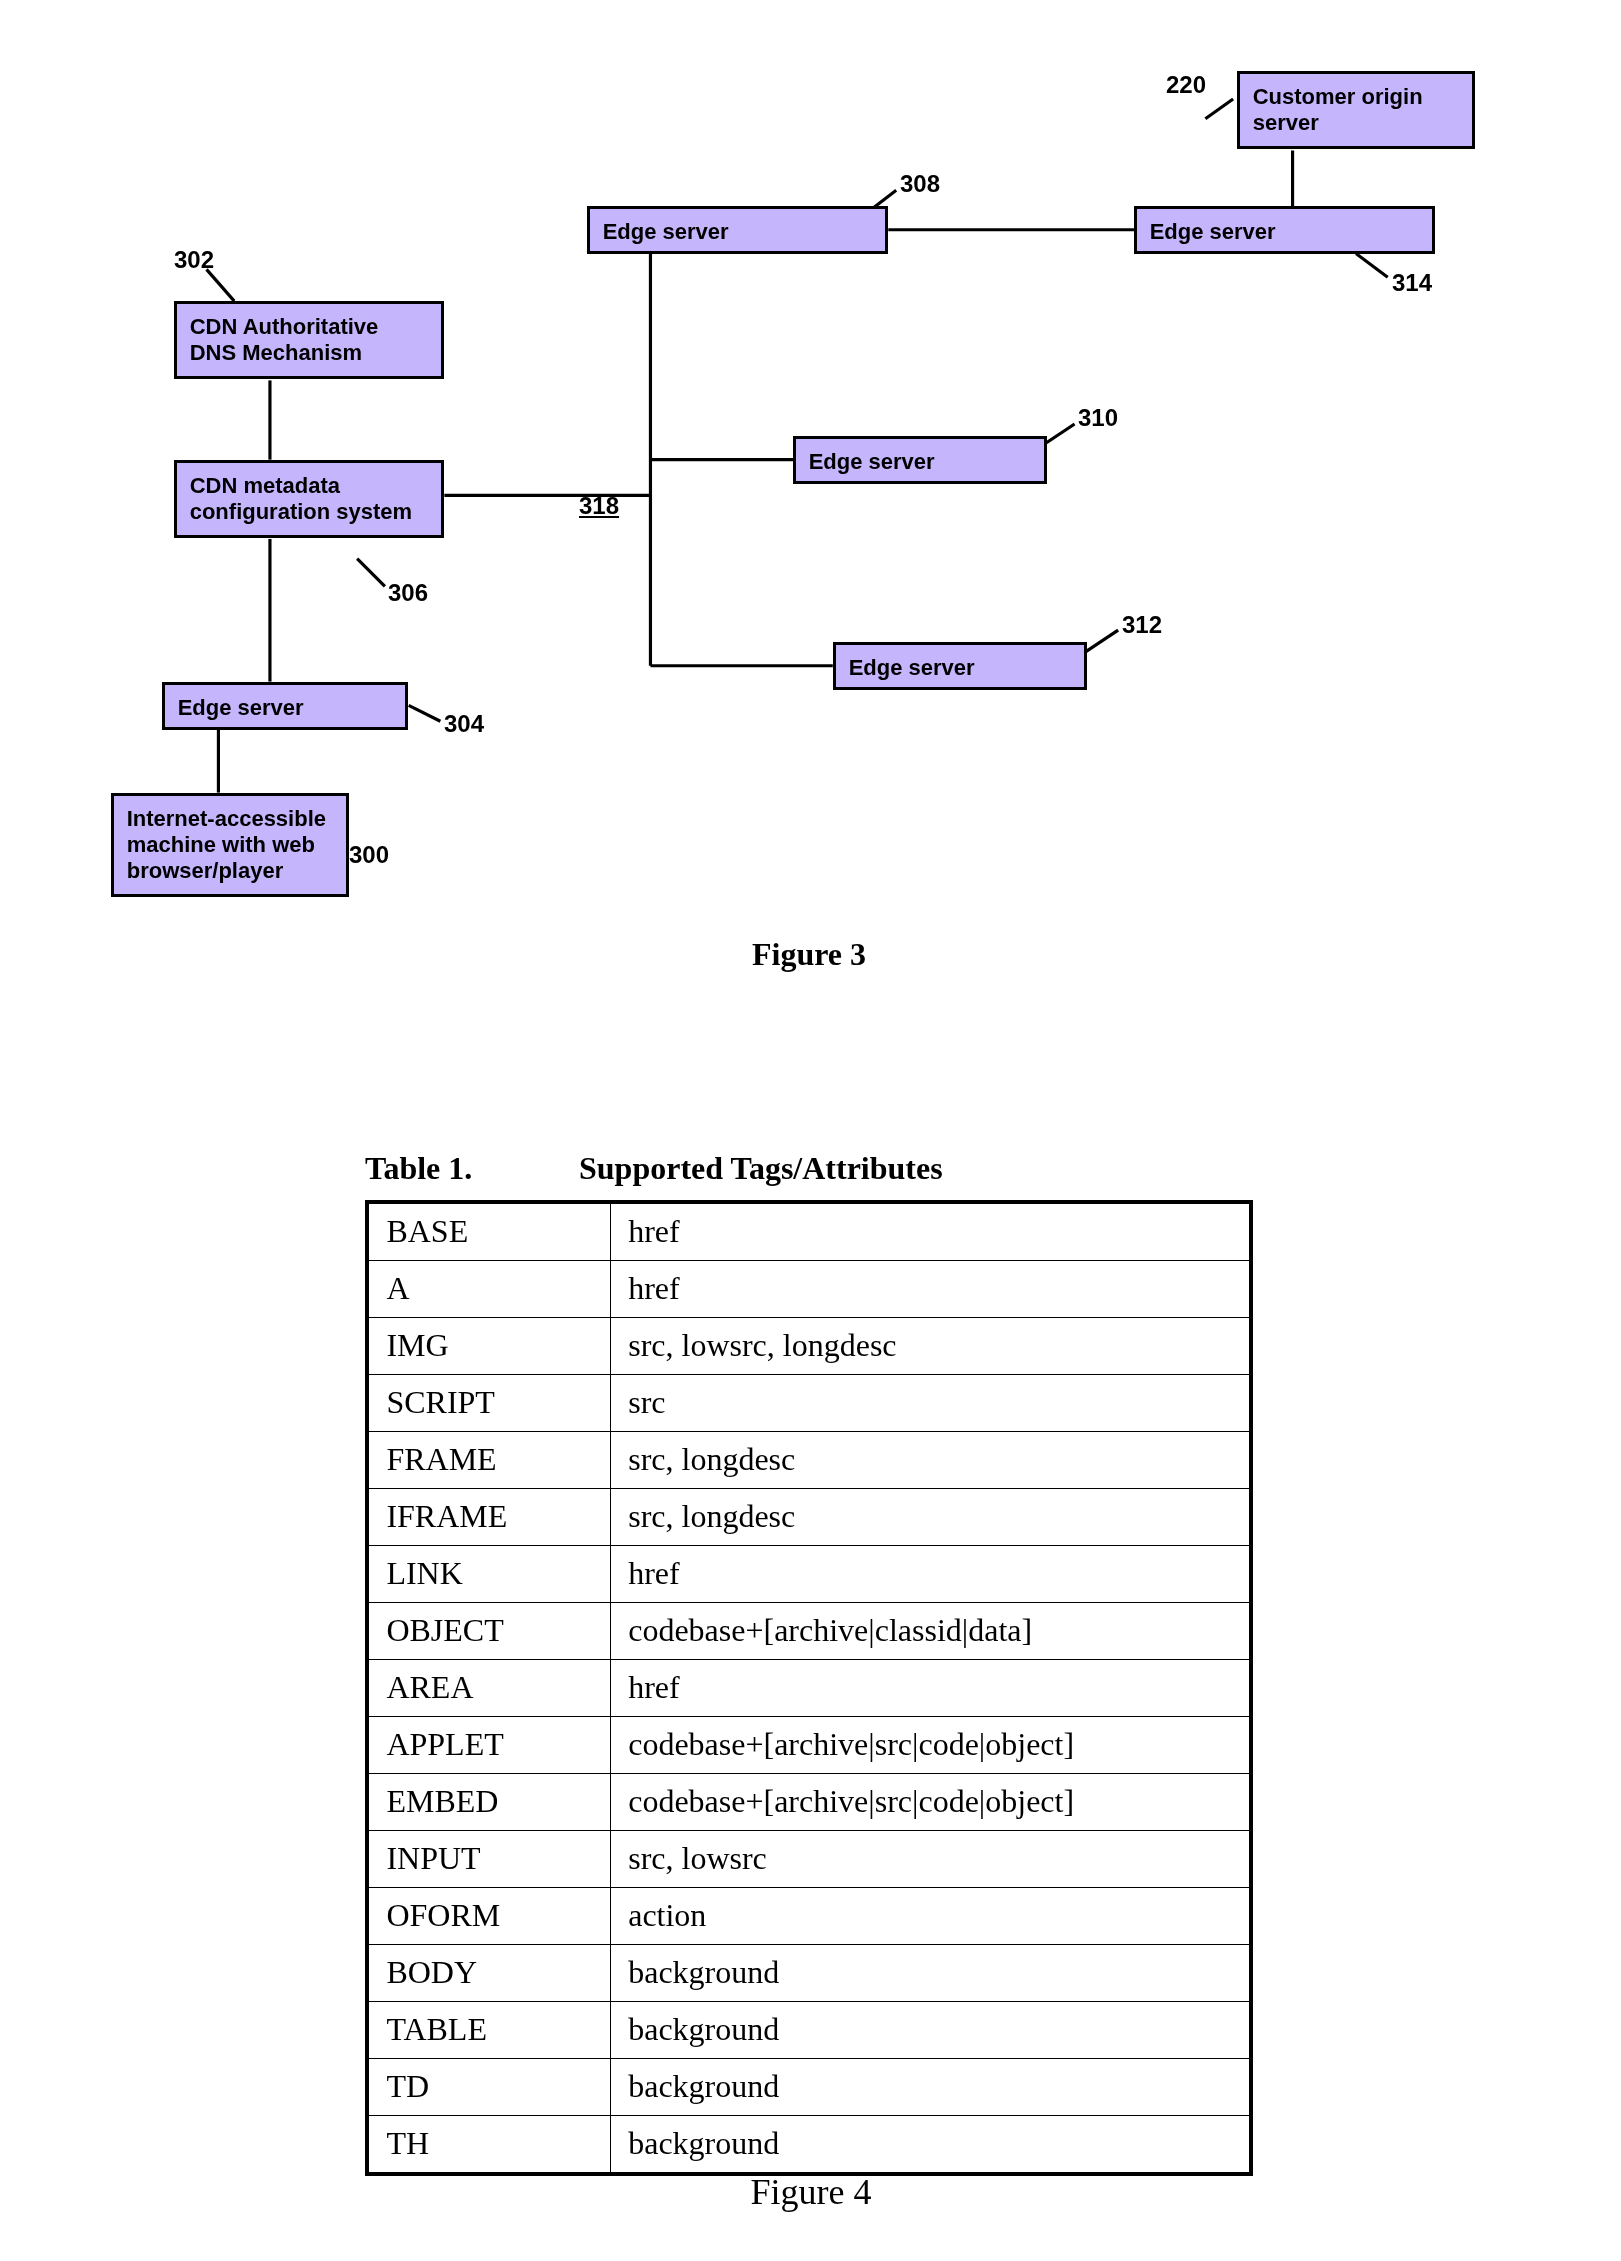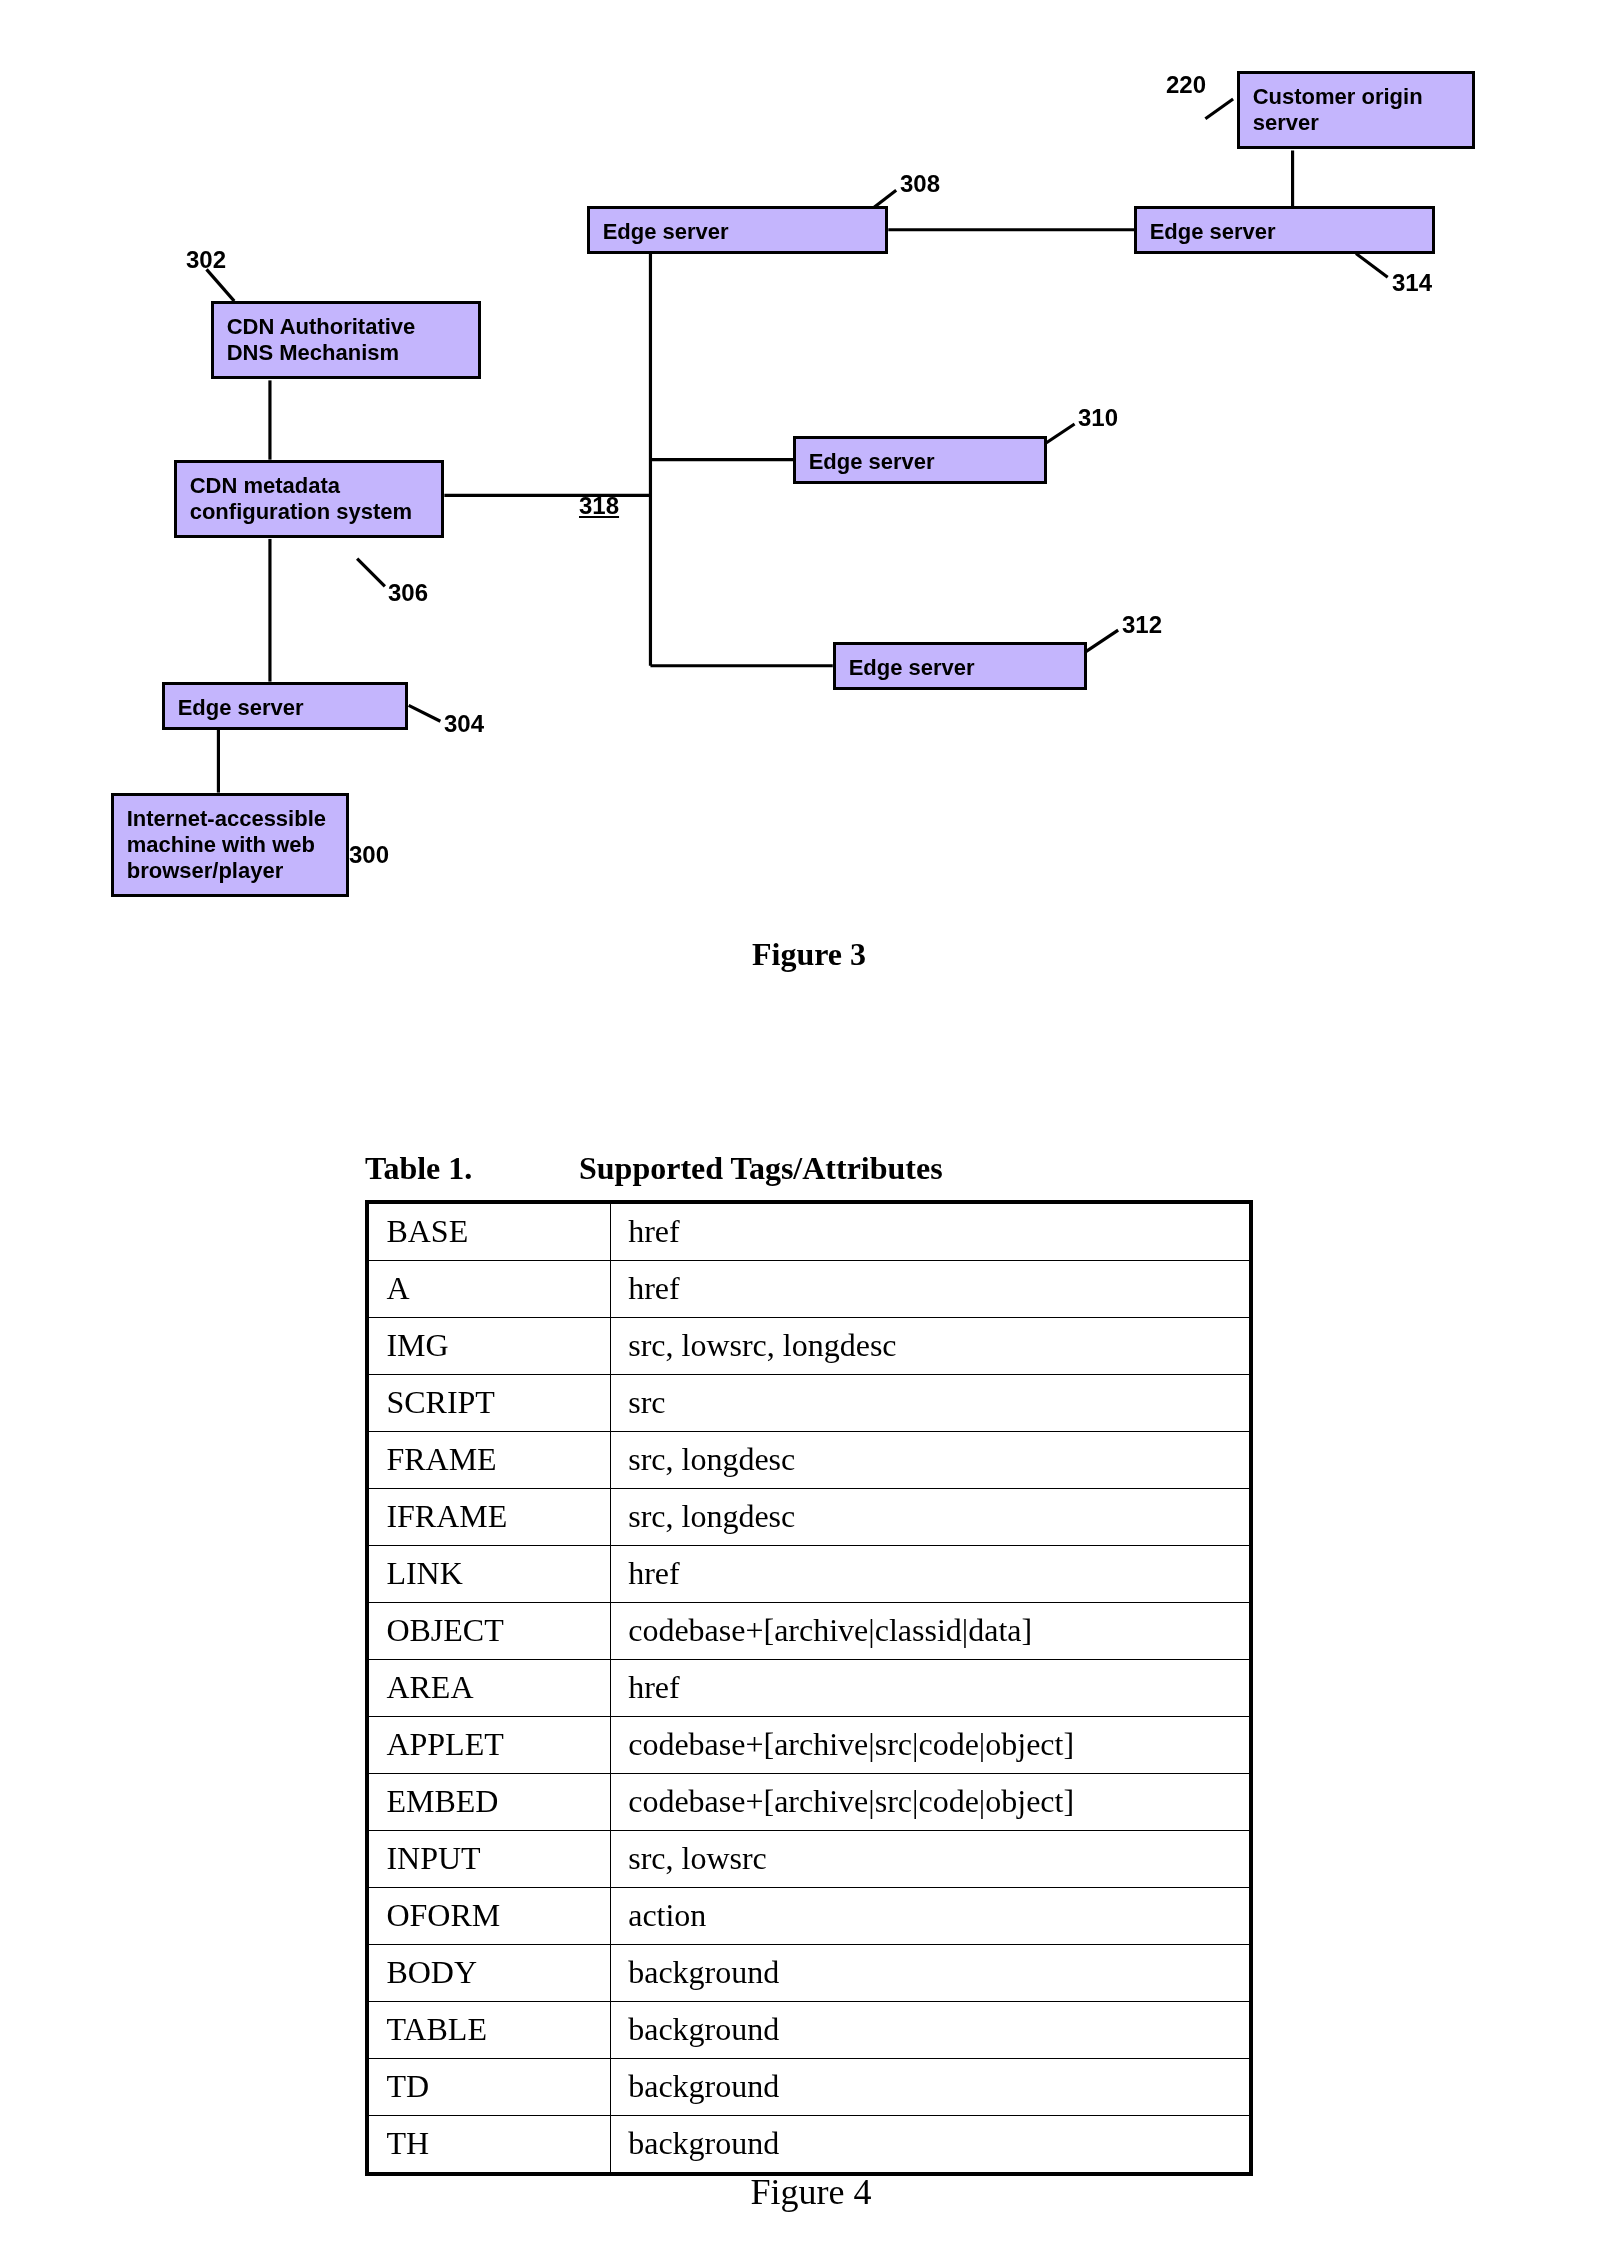--- a/index.html
+++ b/index.html
@@ -133,24 +133,24 @@
       <line x1="395" y1="770" x2="435" y2="790" stroke-width="3"></line>
       <line x1="280" y1="930" x2="315" y2="955" stroke-width="3"></line>
       <line x1="330" y1="585" x2="365" y2="620" stroke-width="3"></line>
       <line x1="965" y1="155" x2="1010" y2="120" stroke-width="3"></line>
       <line x1="1190" y1="445" x2="1235" y2="415" stroke-width="3"></line>
       <line x1="1245" y1="705" x2="1290" y2="675" stroke-width="3"></line>
       <line x1="1590" y1="200" x2="1630" y2="230" stroke-width="3"></line>
       <line x1="1400" y1="30" x2="1435" y2="5" stroke-width="3"></line>
     </svg>
 
-    <div class="dbox small" style="left:79px; top:206px; width:270px;margin-left:37px;">
+    <div class="dbox small" style="left:79px; top:206px; width:270px;">
       <span>CDN Authoritative DNS Mechanism</span>
     </div>
-    <div class="refnum" style="left:91px; top:151px;">302</div>
+    <div class="refnum" style="left:79px; top:151px;">302</div>
 
     <div class="dbox small" style="left:79px; top:365px; width:270px;">
       <span>CDN metadata configuration system</span>
     </div>
     <div class="refnum" style="left:293px; top:484px;">306</div>
 
     <div class="dbox small" style="left:67px; top:587px; width:246px; height:48px;">
       <span>Edge server</span>
     </div>
     <div class="refnum" style="left:349px; top:615px;">304</div>

